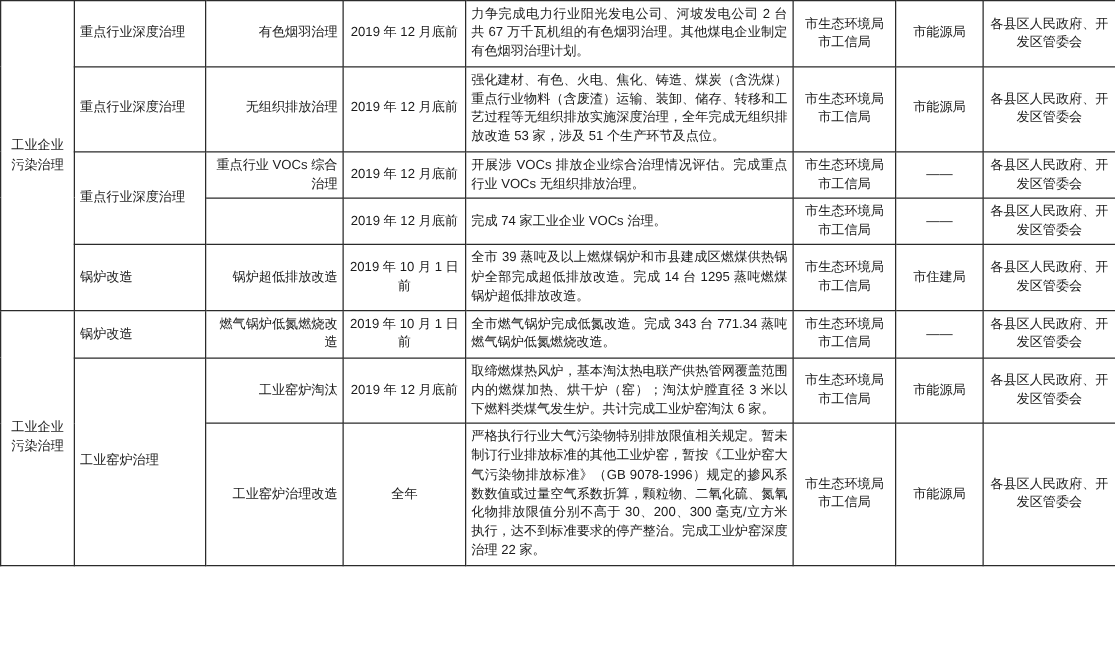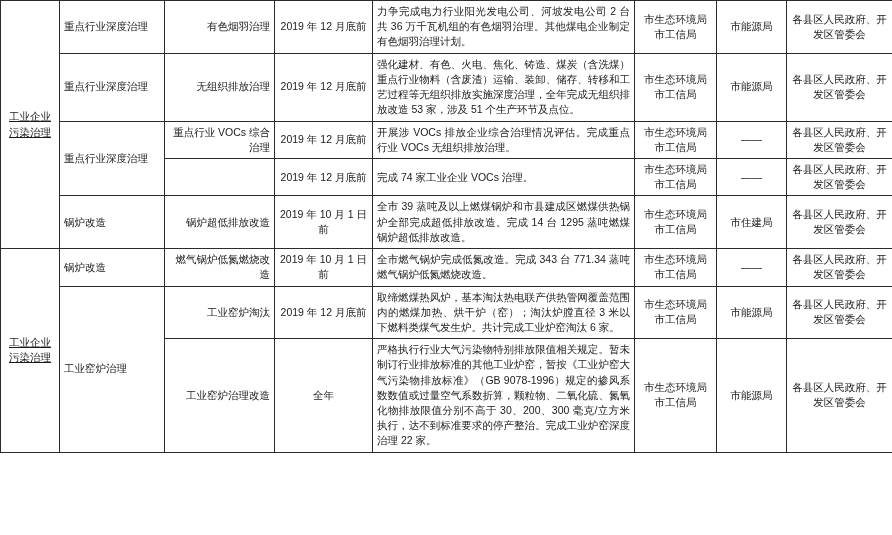--- a/index.html
+++ b/index.html
@@ -45,21 +45,20 @@
   col.c7 { width: 106px; }
   .cell-just {
     text-align: justify;
     text-align-last: left;
     padding: 4px 6px;
   }
   .cat {
     text-align: center;
     font-size: 11.5px;
     line-height: 1.5;
-    text-decoration: underline;
   }
   .sub {
     text-align: left;
     font-size: 11px;
     line-height: 1.5;
   }
   .task {
     text-align: right;
     font-size: 11px;
     line-height: 1.5;
@@ -99,21 +98,21 @@
         <col class="c6">
         <col class="c7">
     </colgroup>
     <tbody>
 
       <tr>
         <td class="cat" rowspan="5">工业企业污染治理</td>
         <td class="sub">重点行业深度治理</td>
         <td class="task">有色烟羽治理</td>
         <td class="time">2019 年 12 月底前</td>
-        <td class="cell-just content">力争完成电力行业阳光发电公司、河坡发电公司 2 台共 36 万千瓦机组的有色烟羽治理。其他煤电企业制定有色烟羽治理计划。</td>
+        <td class="cell-just content">力争完成电力行业阳光发电公司、河坡发电公司 2 台共 67 万千瓦机组的有色烟羽治理。其他煤电企业制定有色烟羽治理计划。</td>
         <td class="org" style="white-space: pre-line;">市生态环境局
 市工信局</td>
         <td class="org">市能源局</td>
         <td class="org">各县区人民政府、开发区管委会</td>
       </tr>
 
       <tr>
         <td class="sub">重点行业深度治理</td>
         <td class="task">无组织排放治理</td>
         <td class="time">2019 年 12 月底前</td>

